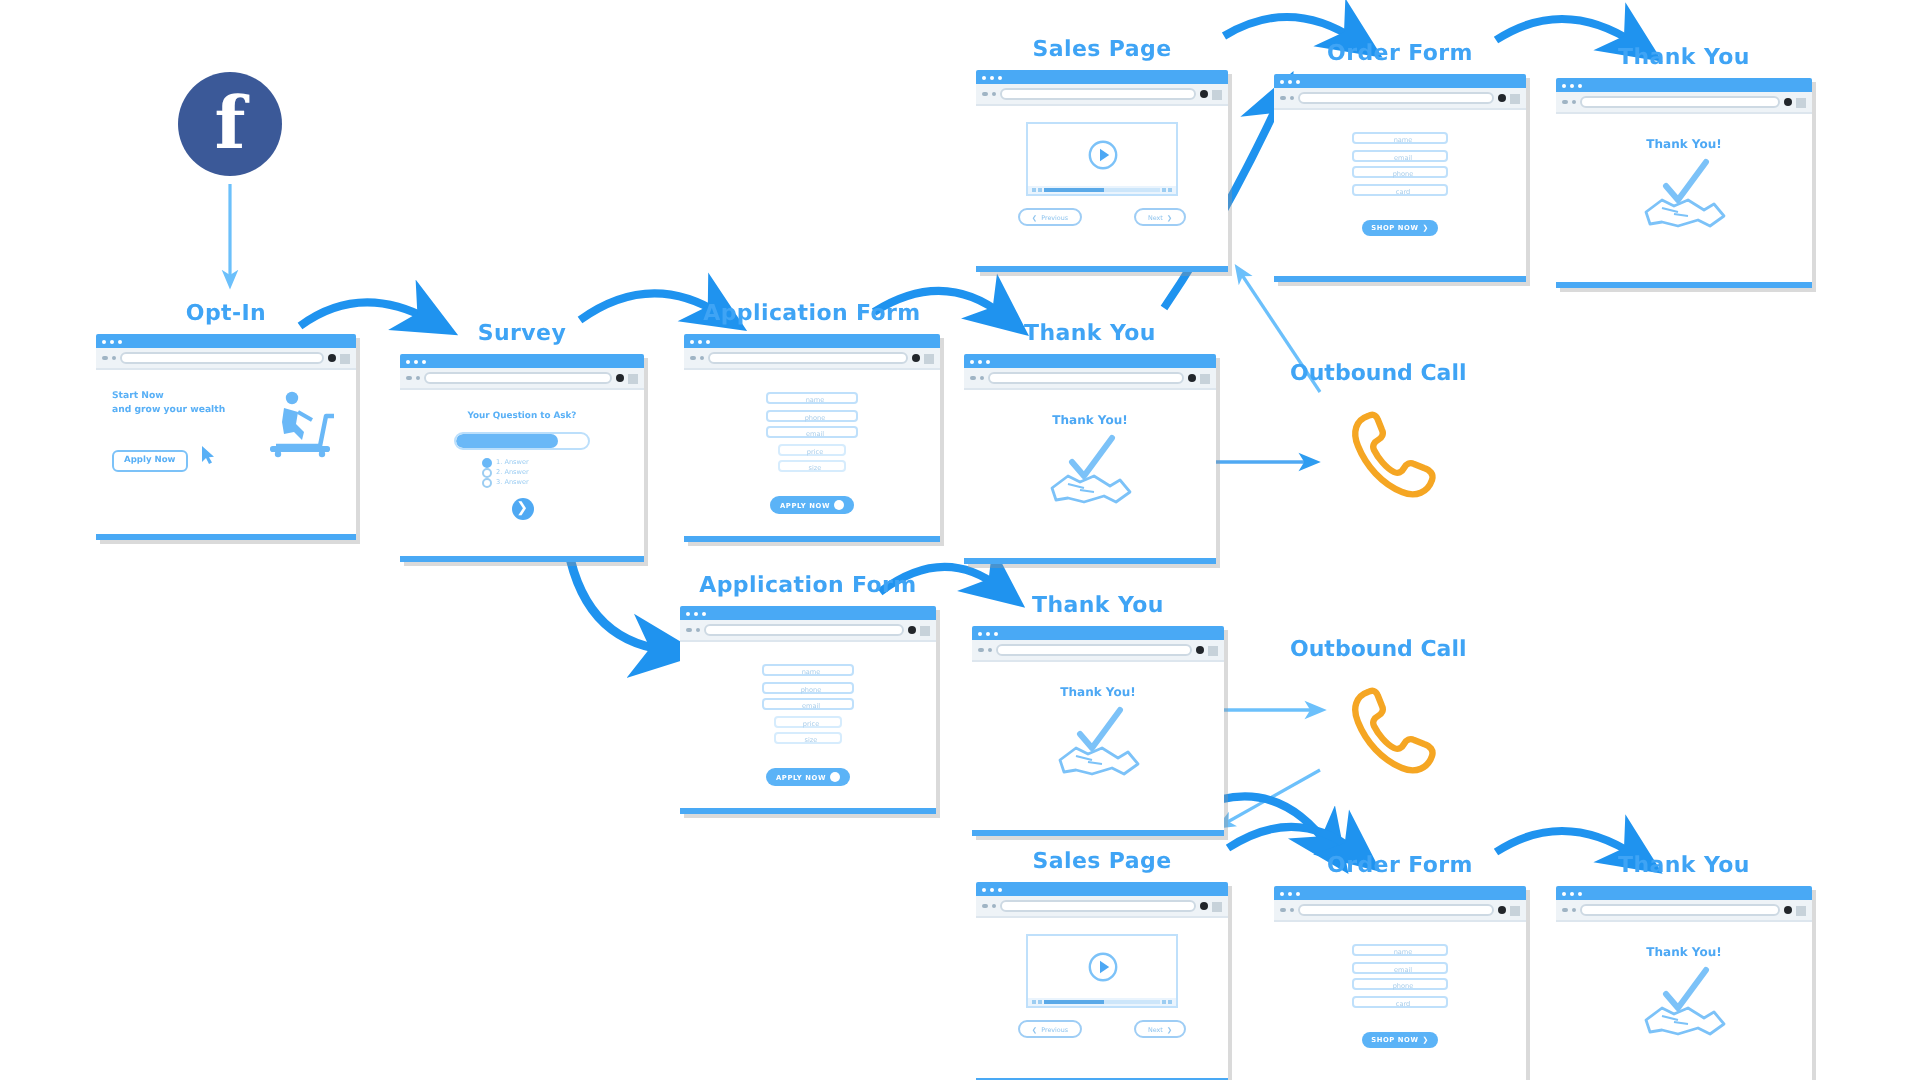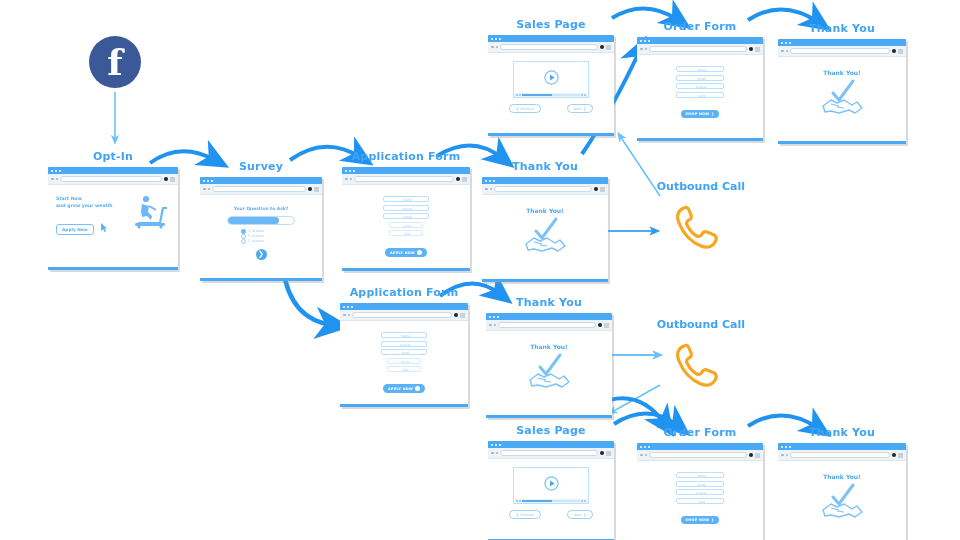--- a/index.html
+++ b/index.html
@@ -76,21 +76,21 @@
   .video{border:1px solid #bfe0fb;background:#fff;position:relative;}
   .vidbar{height:4px;background:#eaf4fd;display:flex;align-items:center;gap:1px;padding:0 2px;}
   .vidbar .tick{width:2px;height:2px;background:#9ccdf2;flex:none;}
   .vidbar .track{flex:1;height:2px;background:#cde6fa;position:relative;}
   .vidbar .track > i{position:absolute;left:0;top:0;bottom:0;width:52%;background:#5aa9e8;display:block;}
   .pillbtn{
     border:1px solid #9ecdf5;border-radius:6px;font-size:3.2px;color:#8fc4ee;
     padding:1.5px 6px;display:inline-flex;align-items:center;gap:2px;background:#fff;
   }
 
-  .ob-title{font-size:11px;font-weight:700;color:#3fa4f5;text-align:right;white-space:nowrap;}
+  .ob-title{font-size:11px;font-weight:700;color:#3fa4f5;text-align:left;white-space:nowrap;}
   .fb{
     width:52px;height:52px;border-radius:50%;background:#3b5998;color:#fff;
     display:flex;align-items:center;justify-content:center;
     font-family:"DejaVu Serif","Liberation Serif",serif;font-weight:700;font-size:36px;
   }
 </style>
 </head>
 <body>
 
 <div class="canvas">

